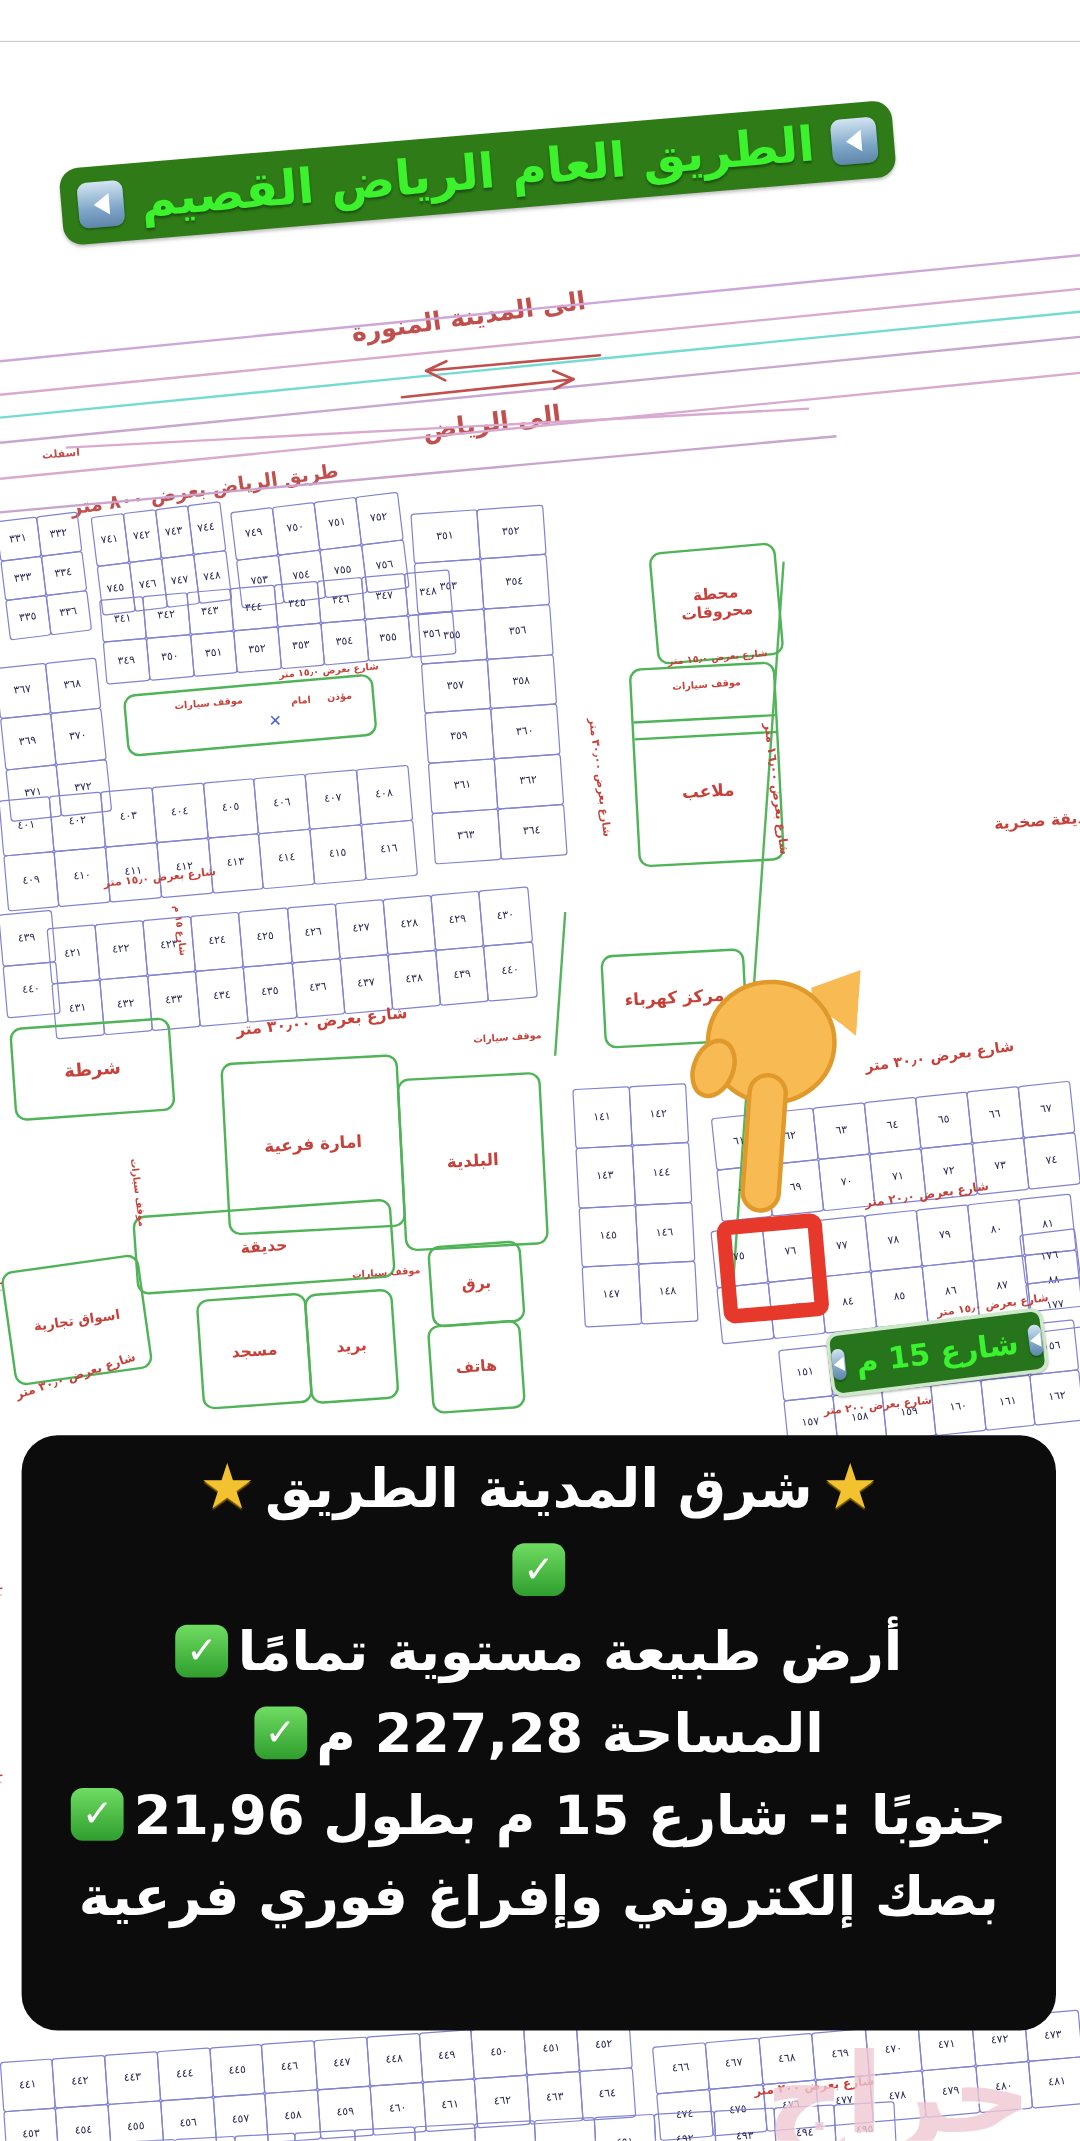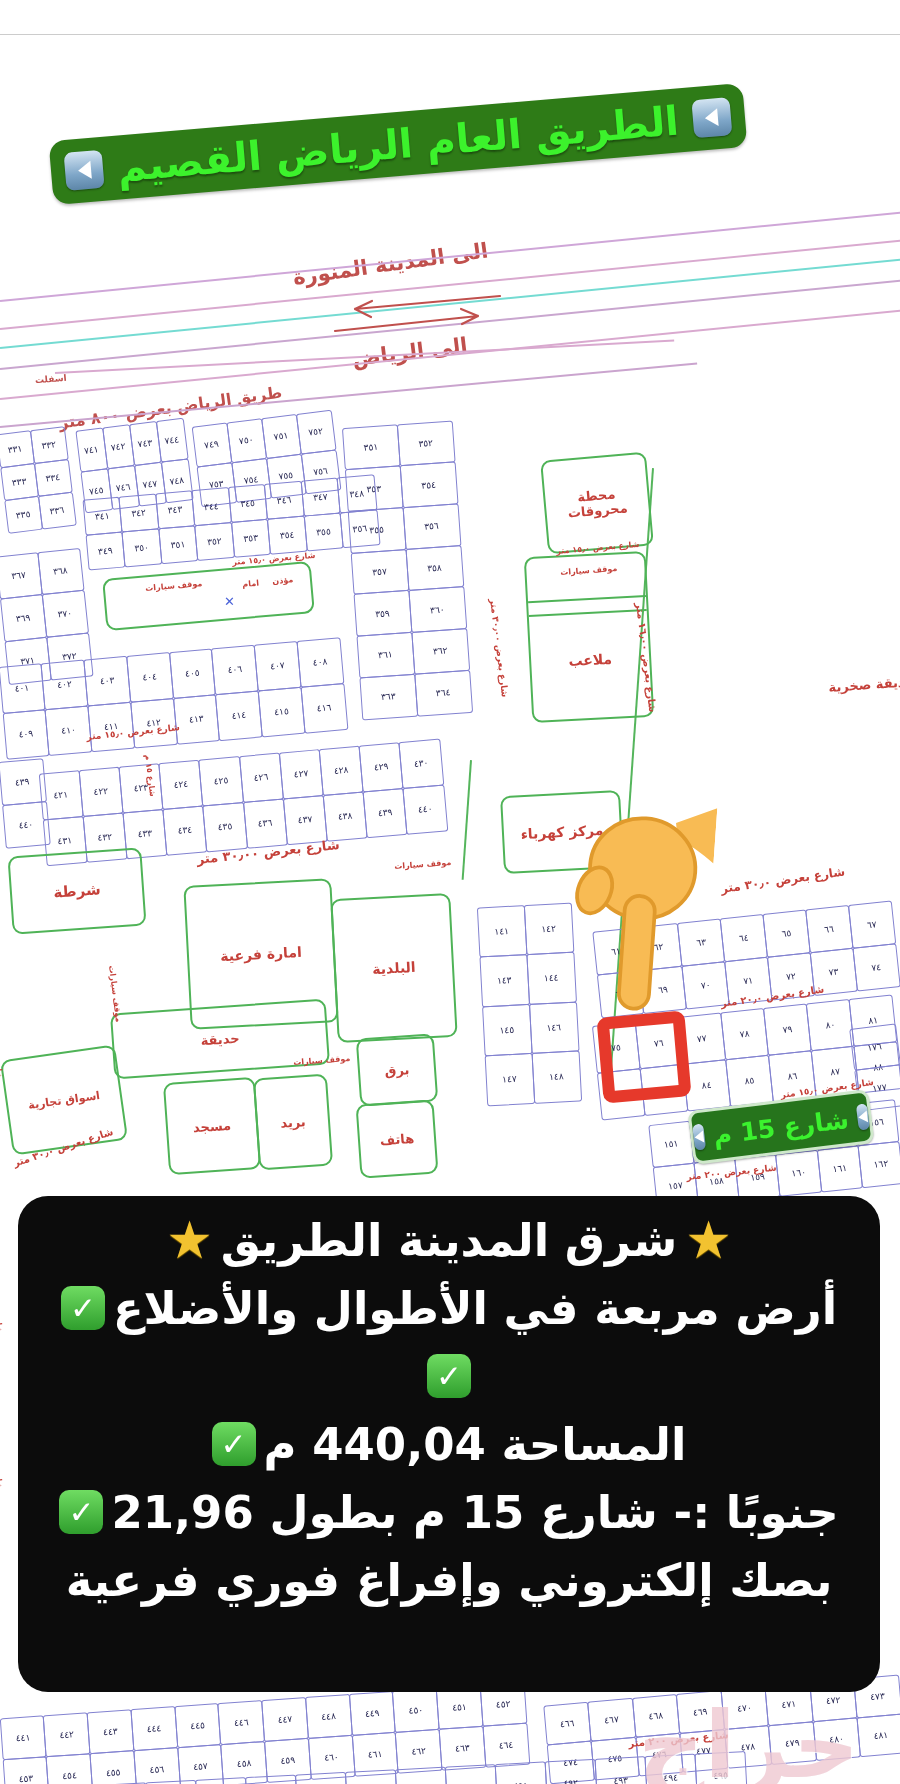--- a/index.html
+++ b/index.html
@@ -415,28 +415,28 @@
     <div class="street-label" style="left: 2px; top: 1468px; font-size: 8px; transform: rotate(85deg);">شارع</div>
   </div>
 
 <div class="overlay" id="overlay-box">
     <div class="ov-line">
       <span class="ic-star">★</span>
       <span>شرق المدينة الطريق </span>
       <span class="ic-star">★</span>
     </div>
     <div class="ov-line">
-      <span>أرض مربعة في الأطوال والأضلاع</span>
       <span class="ic-check">✓</span>
     </div>
     <div class="ov-line">
+      <span>أرض طبيعة مستوية تمامًا </span>
       <span class="ic-check">✓</span>
     </div>
     <div class="ov-line">
-      <span>المساحة 440,04 م</span>
+      <span>المساحة 227,28 م</span>
       <span class="ic-check">✓</span>
     </div>
     <div class="ov-line">
       <span>جنوبًا :- شارع 15 م بطول 21,96</span>
       <span class="ic-check">✓</span>
     </div>
     <div class="ov-line">
       <span>بصك إلكتروني وإفراغ فوري فرعية</span>
     </div>
   </div>

